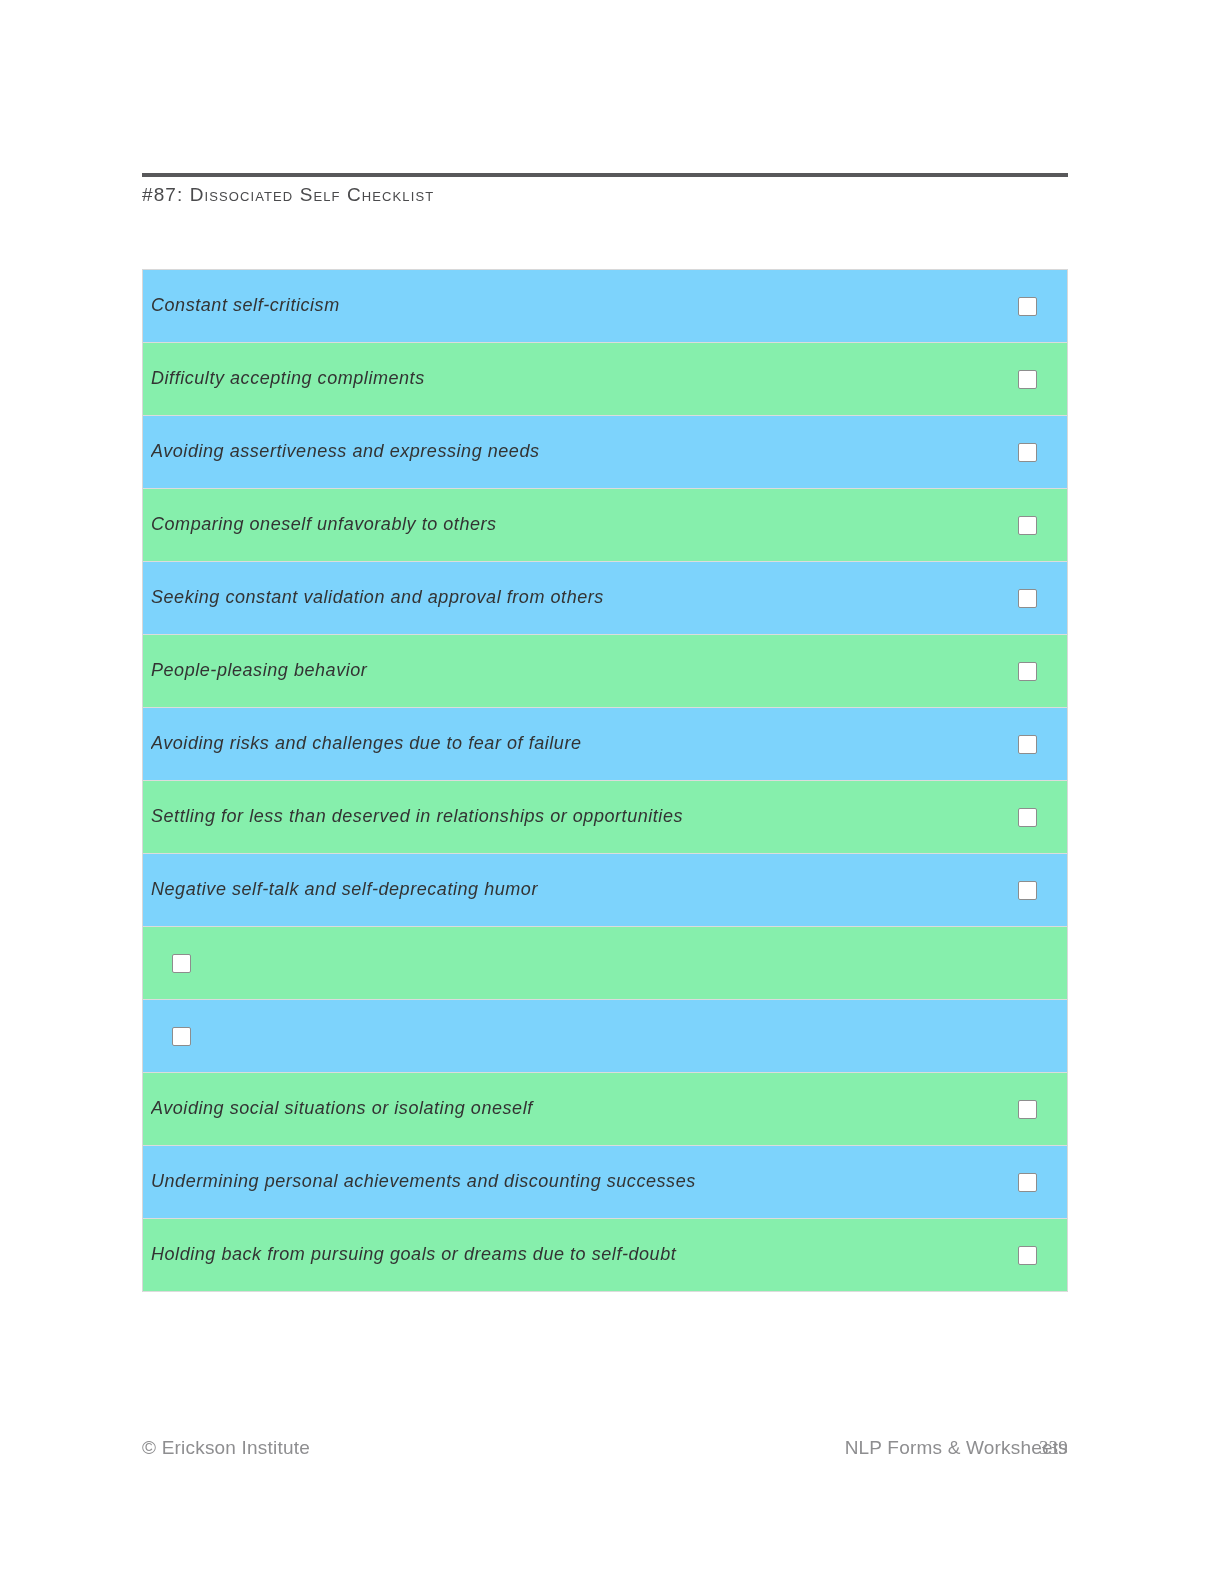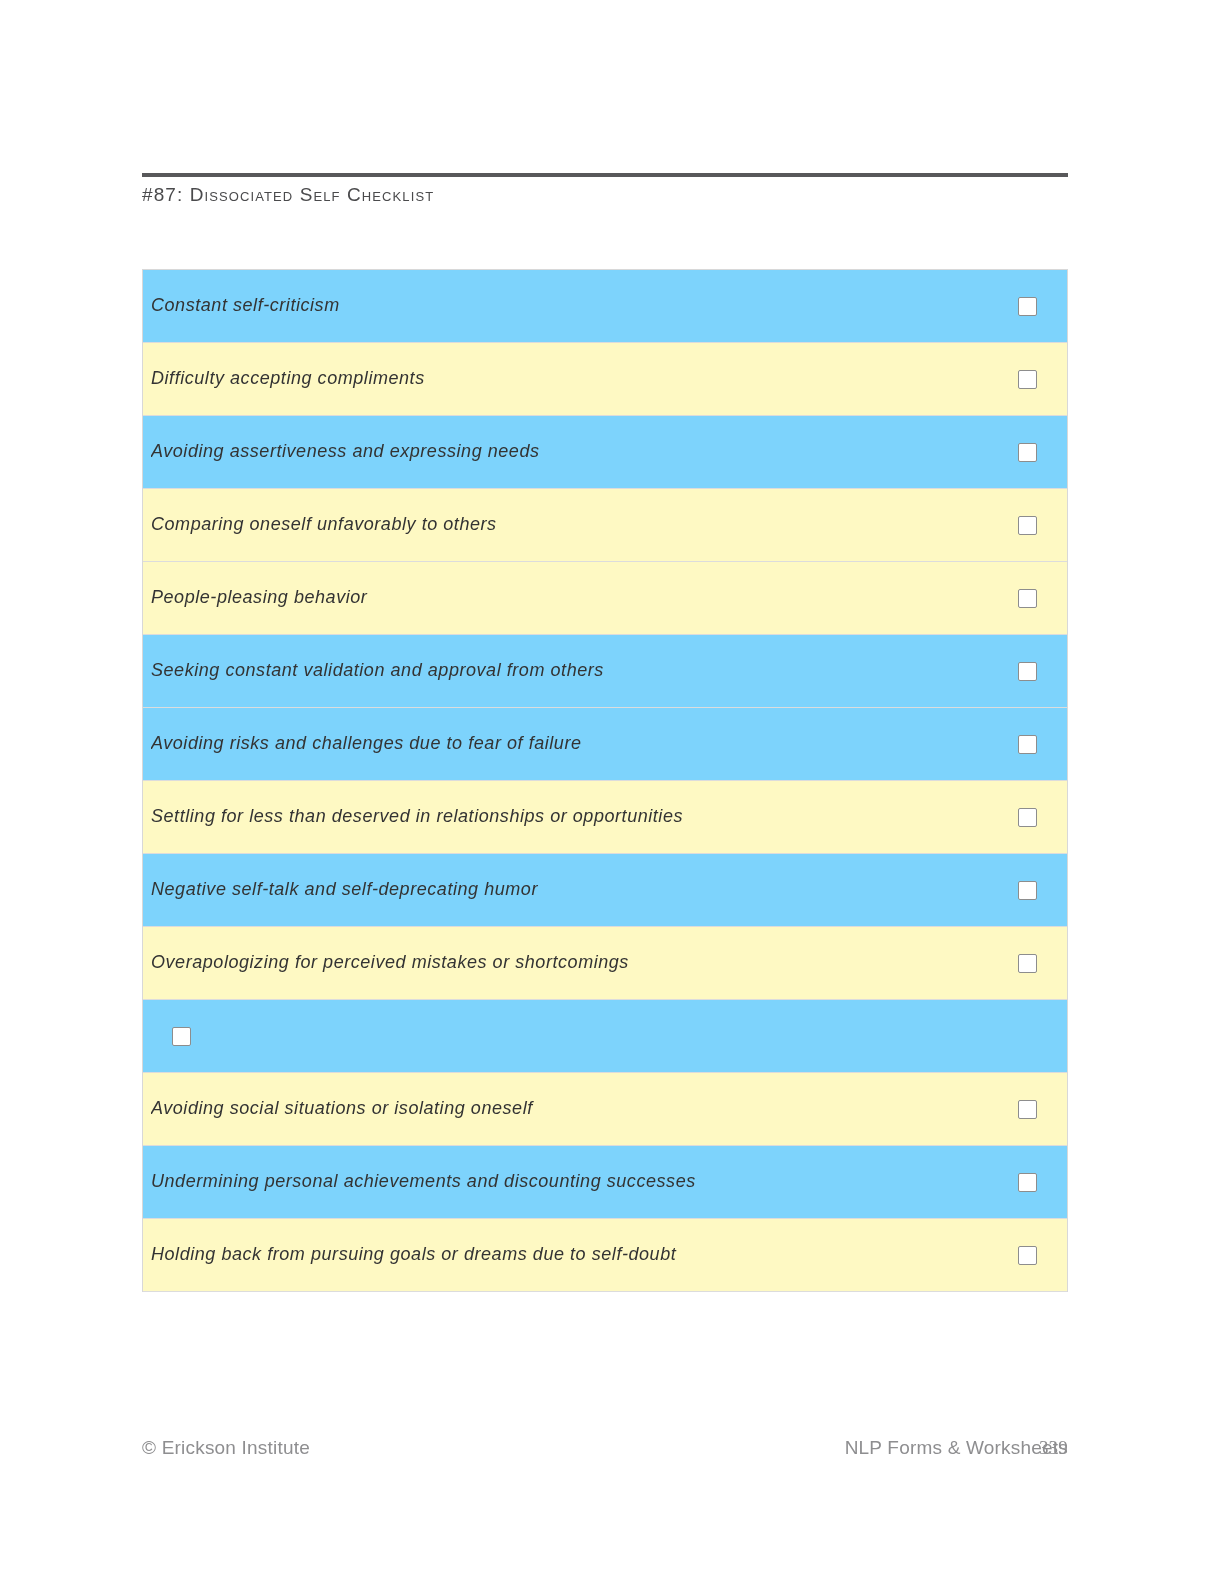--- a/index.html
+++ b/index.html
@@ -63,21 +63,21 @@
     display: flex;
     align-items: center;
     height: 73px;
     box-sizing: border-box;
     border-bottom: 1px solid #dcdcdc;
     background: #7dd3fc;
     padding-left: 8px;
     padding-right: 10px;
   }
   .check-row.alt {
-    background: #fef9c3;
+    background: #86efac;
   }
 
   .check-label {
     flex: 1 1 auto;
     font-family: "Liberation Sans", sans-serif;
     font-style: italic;
     font-size: 18px;
     letter-spacing: 0.55px;
     color: #333333;
     line-height: 1.3;
@@ -165,52 +165,51 @@
         <div class="check-box-cell">
           <span class="check-box"></span>
         </div>
       </div>
       <div class="check-row alt">
         <div class="check-label">Comparing oneself unfavorably to others</div>
         <div class="check-box-cell">
           <span class="check-box"></span>
         </div>
       </div>
+      <div class="check-row">
+        <div class="check-label">Seeking constant validation and approval from others</div>
+        <div class="check-box-cell">
+          <span class="check-box"></span>
+        </div>
+      </div>
       <div class="check-row alt">
         <div class="check-label">People-pleasing behavior</div>
         <div class="check-box-cell">
           <span class="check-box"></span>
         </div>
       </div>
       <div class="check-row">
-        <div class="check-label">Seeking constant validation and approval from others</div>
-        <div class="check-box-cell">
-          <span class="check-box"></span>
-        </div>
-      </div>
-      <div class="check-row">
         <div class="check-label">Avoiding risks and challenges due to fear of failure</div>
         <div class="check-box-cell">
           <span class="check-box"></span>
         </div>
       </div>
       <div class="check-row alt">
         <div class="check-label">Settling for less than deserved in relationships or opportunities</div>
         <div class="check-box-cell">
           <span class="check-box"></span>
         </div>
       </div>
       <div class="check-row">
         <div class="check-label">Negative self-talk and self-deprecating humor</div>
         <div class="check-box-cell">
           <span class="check-box"></span>
         </div>
       </div>
       <div class="check-row alt">
-        <div class="check-label">Overapologizing for perceived mistakes or shortcomings</div>
         <div class="check-box-cell">
           <span class="check-box"></span>
         </div>
       </div>
       <div class="check-row">
         <div class="check-box-cell">
           <span class="check-box"></span>
         </div>
       </div>
       <div class="check-row alt">

